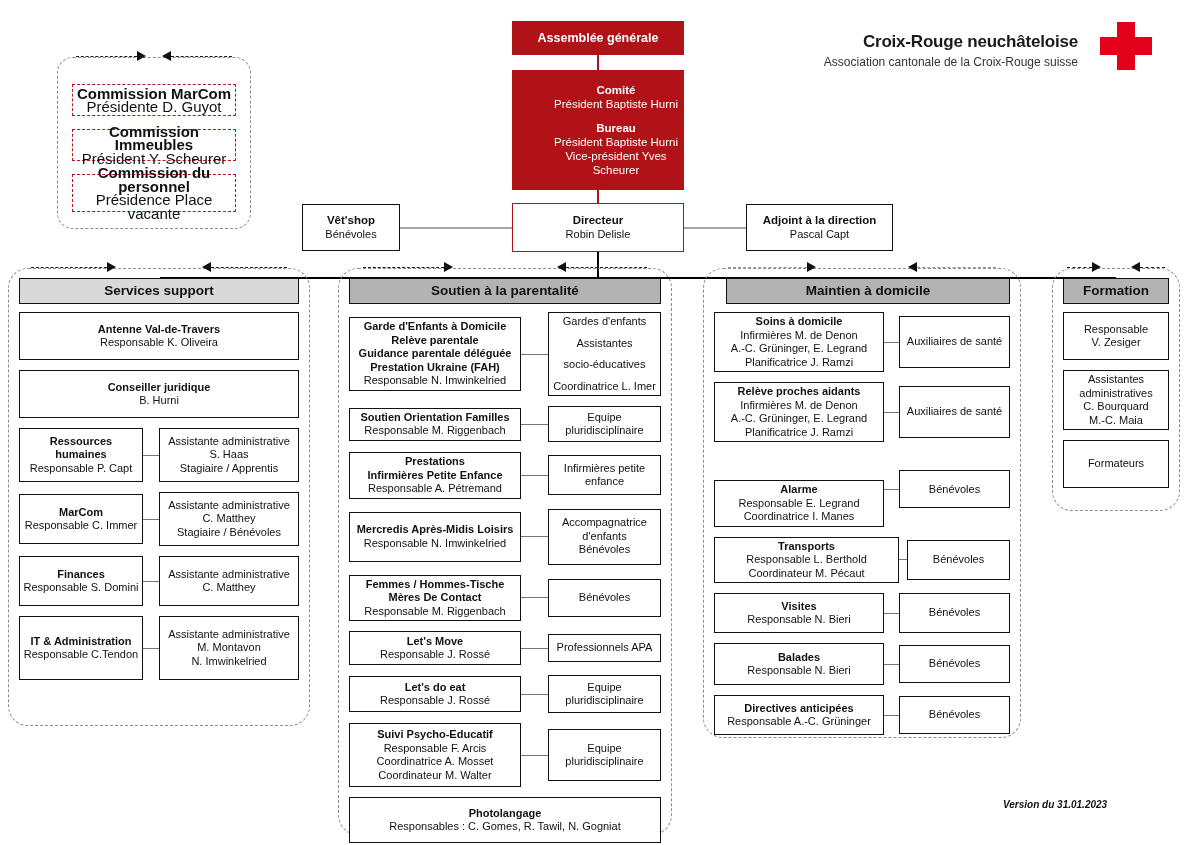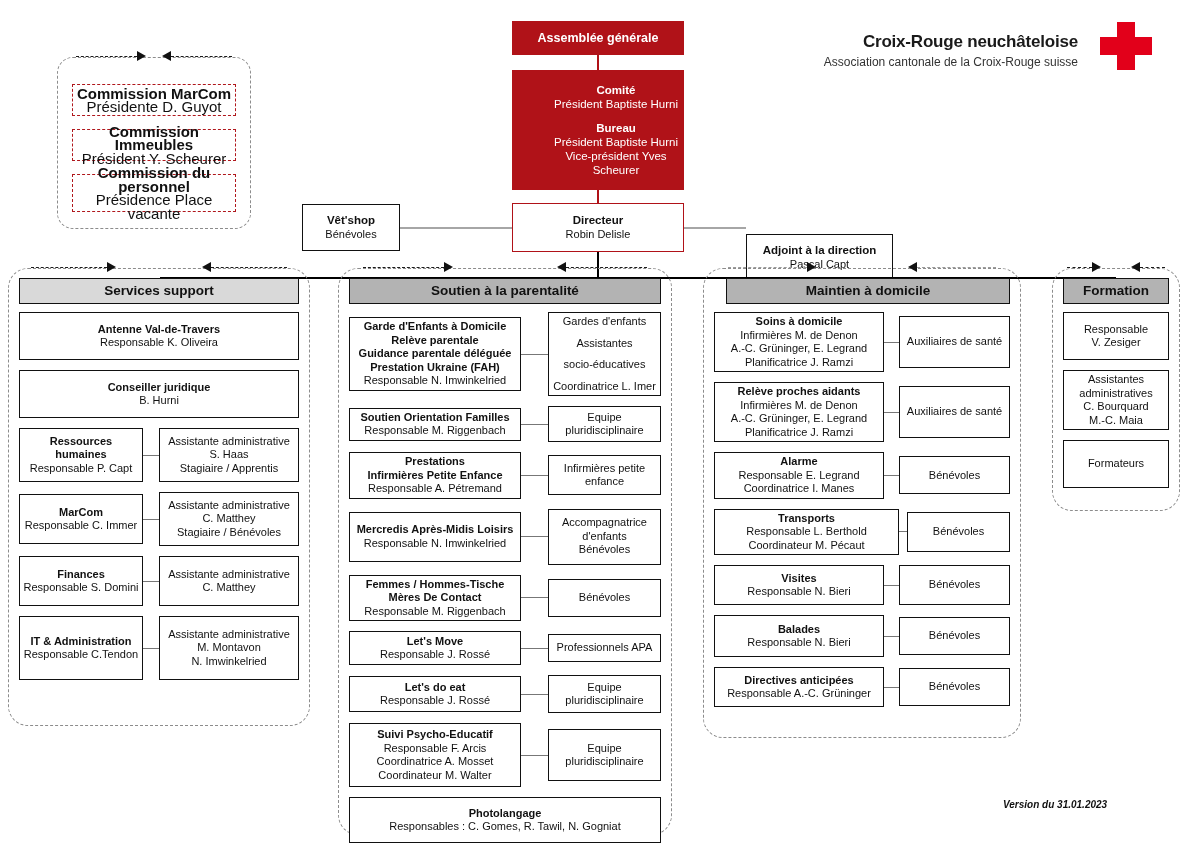--- a/index.html
+++ b/index.html
@@ -14,21 +14,21 @@
   
   .redbox{position:absolute;background:#b01218;color:#fff;box-sizing:border-box;
           display:flex;flex-direction:column;justify-content:center;align-items:center;
           text-align:center;font-size:11.5px;line-height:14px;}
   .redbox .b{font-weight:bold;}
   #assemblee{left:512px;top:21px;width:172px;height:34px;font-weight:bold;font-size:12.5px;}
   #comite{left:512px;top:70px;width:172px;height:120px;padding-left:36px;}
   #comite .grp{margin:5px 0;}
   #directeur{position:absolute;left:512px;top:203px;width:172px;height:49px;border:1.5px solid #b01218;text-align:center;}
   #vetshop{position:absolute;left:302px;top:204px;width:98px;height:47px;}
-  #adjoint{position:absolute;left:746px;top:204px;width:147px;height:47px;margin-top:30px;}
+  #adjoint{position:absolute;left:746px;top:204px;width:147px;height:47px;}
   .obox .t{font-weight:bold;font-size:11.5px;}
 
   
   .vline,.hline{position:absolute;background:#000;}
   .vline{width:1.5px;}
   .hline{height:1.5px;}
   .vred{background:#b01218;}
   .vgray{background:#a6a6a6;}
 
   
@@ -361,21 +361,21 @@
           <span>Infirmières M. de Denon</span>
           <span>A.-C. Grüninger, E. Legrand</span>
           <span>Planificatrice J. Ramzi</span>
         </div>
         <div class="conn"></div>
         <div class="obox " style="width: 111px; min-height: 52px;">
           <span>Auxiliaires de santé</span>
         </div>
       </div>
       <div class="row">
-        <div class="obox " style="width: 170px; min-height: 44px;">
+        <div class="obox " style="width: 170px; min-height: 44px; margin-top: 28px;">
           <span class="b">Alarme</span>
           <span>Responsable E. Legrand</span>
           <span>Coordinatrice I. Manes</span>
         </div>
         <div class="conn"></div>
         <div class="obox " style="width: 111px; min-height: 38px;">
           <span>Bénévoles</span>
         </div>
       </div>
       <div class="row">

